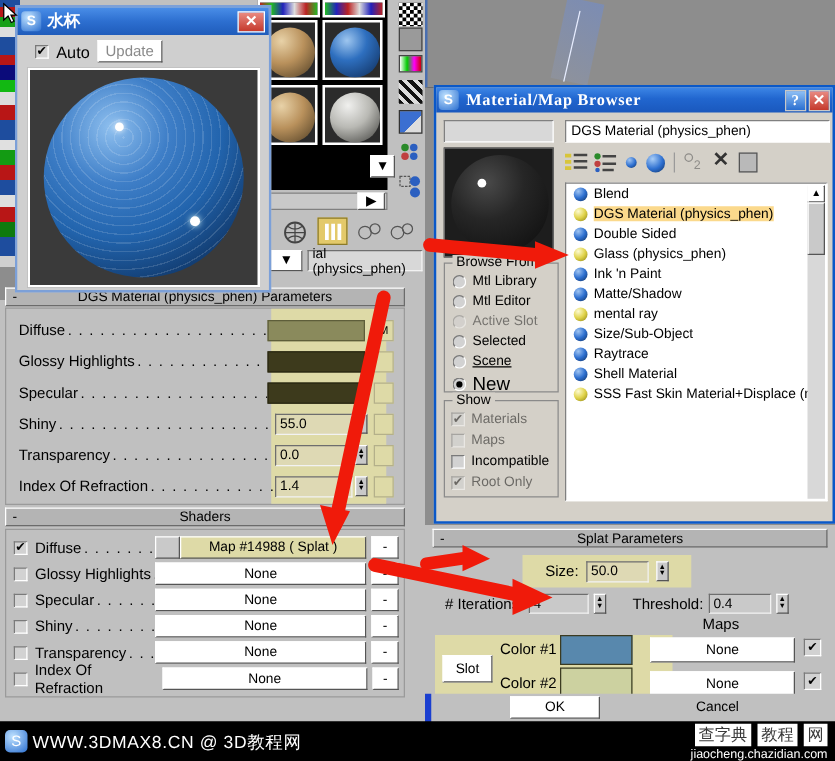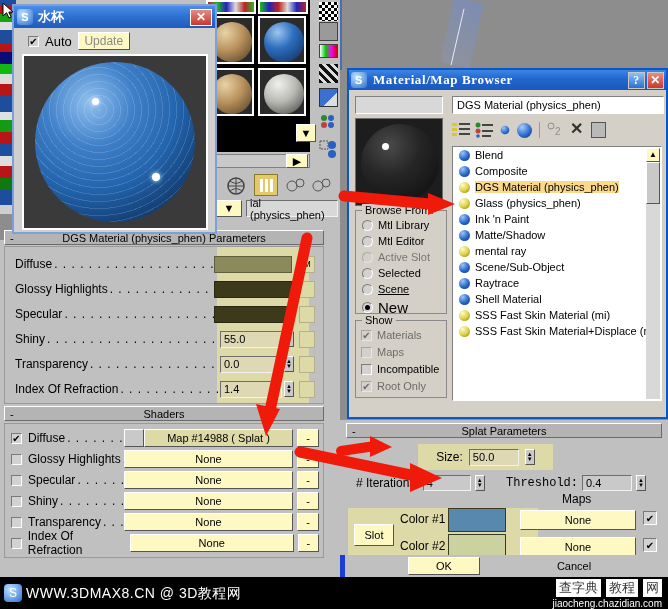--- a/index.html
+++ b/index.html
@@ -7,21 +7,21 @@
     width: 668px; height: 609px;
     background: #000;
     font-family: "Liberation Sans", sans-serif;
     font-size: 11px;
     overflow: hidden;
     position: relative;
   }
   #root { position:absolute; inset:0; }
   .sunken { border:1px solid #808080; border-right-color:#fff; border-bottom-color:#fff; }
   .btn {
-    background:#fef9c3; border:1px solid #ffffff; border-right-color:#555; border-bottom-color:#555;
+    background:#ffffff; border:1px solid #ffffff; border-right-color:#555; border-bottom-color:#555;
     text-align:center; color:#000; font-size:11px; line-height:1;
     display:flex; align-items:center; justify-content:center; cursor:default;
   }
   .btn.disabled { color:#8a8a8a; }
   .field {
     background:#ded9b4; border:1px solid #6e6e6e; border-right-color:#f2f2f2; border-bottom-color:#f2f2f2;
     font-size:11px; color:#000; padding-left:3px; display:flex; align-items:center;
   }
   .rollout-head {
     background:#b4b4b4; border:1px solid #fff; border-right-color:#6b6b6b; border-bottom-color:#6b6b6b;
@@ -437,59 +437,55 @@
       <span style="width:16px;height:16px;color:#333;font-size:16px;line-height:14px;font-weight:bold;">✕</span>
       <span style="width:15px;height:16px;background:#b9b9b9;border:1px solid #555;"></span>
     </div>
 
     <div id="matlist">
       <div id="listrows">
           <div class="mrow">
             <span class="bead blue"></span>
             <span class="lbl">Blend</span>
           </div>
-          <div class="mrow">
-            <span class="bead blue"></span>
-            <span class="lbl">Composite</span>
-          </div>
           <div class="mrow sel">
             <span class="bead yellow"></span>
             <span class="lbl">DGS Material (physics_phen)</span>
           </div>
           <div class="mrow">
+            <span class="bead blue"></span>
+            <span class="lbl">Double Sided</span>
+          </div>
+          <div class="mrow">
             <span class="bead yellow"></span>
             <span class="lbl">Glass (physics_phen)</span>
           </div>
           <div class="mrow">
             <span class="bead blue"></span>
             <span class="lbl">Ink 'n Paint</span>
           </div>
           <div class="mrow">
             <span class="bead blue"></span>
             <span class="lbl">Matte/Shadow</span>
           </div>
           <div class="mrow">
             <span class="bead yellow"></span>
             <span class="lbl">mental ray</span>
           </div>
           <div class="mrow">
             <span class="bead blue"></span>
-            <span class="lbl">Scene/Sub-Object</span>
+            <span class="lbl">Size/Sub-Object</span>
           </div>
           <div class="mrow">
             <span class="bead blue"></span>
             <span class="lbl">Raytrace</span>
           </div>
           <div class="mrow">
             <span class="bead blue"></span>
             <span class="lbl">Shell Material</span>
-          </div>
-          <div class="mrow">
-            <span class="bead yellow"></span>
-            <span class="lbl">SSS Fast Skin Material (mi)</span>
           </div>
           <div class="mrow">
             <span class="bead yellow"></span>
             <span class="lbl">SSS Fast Skin Material+Displace (mi)</span>
           </div>
         </div>
       <div id="listscroll">
         <div class="btn" style="width:14px;height:14px;font-size:8px;">
             <span>▲</span>
           </div>
@@ -509,21 +505,21 @@
       <span class="field" style="width:50px;height:17px;">50.0</span>
       <span class="spinner">▲<br>▼</span>
     </div>
 
     <div style="position:absolute;left:16px;top:55px;display:flex;align-items:center;gap:4px;">
       <span style="font-size:12px;"># Iterations:</span>
       <span class="field" style="width:48px;height:16px;background:#c9c9c9;">4</span>
       <span class="spinner">▲<br>▼</span>
     </div>
     <div style="position:absolute;left:166px;top:55px;display:flex;align-items:center;gap:4px;">
-      <span style="font-size:12px;font-family:Liberation Mono, monospace;">Threshold:</span>
+      <span style="font-size:12px;">Threshold:</span>
       <span class="field" style="width:50px;height:16px;background:#c9c9c9;">0.4</span>
       <span class="spinner">▲<br>▼</span>
     </div>
     <div style="position:absolute;left:222px;top:72px;font-size:12px;">Maps</div>
 
     <div style="position:absolute;left:8px;top:88px;width:190px;height:56px;background:#dedaa7;"></div>
     <div class="btn" style="position:absolute;left:14px;top:104px;width:40px;height:22px;">Slot</div>
     <div style="position:absolute;left:60px;top:92px;font-size:12px;">Color #1</div>
     <div style="position:absolute;left:60px;top:119px;font-size:12px;">Color #2</div>
     <div style="position:absolute;left:108px;top:88px;width:58px;height:24px;background:#5888ad;border:1px solid #3b3b21;"></div>

